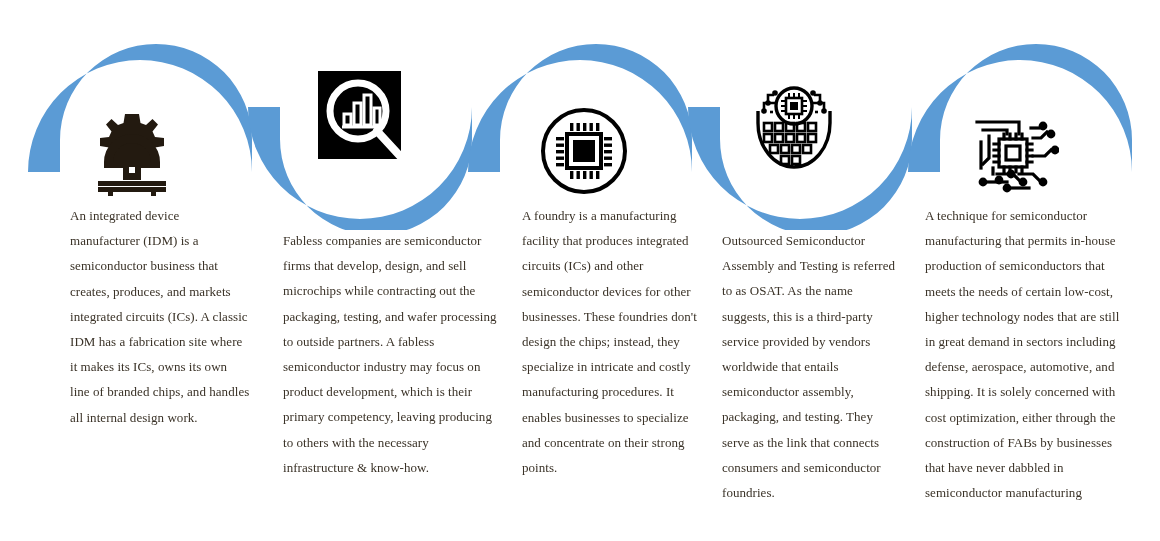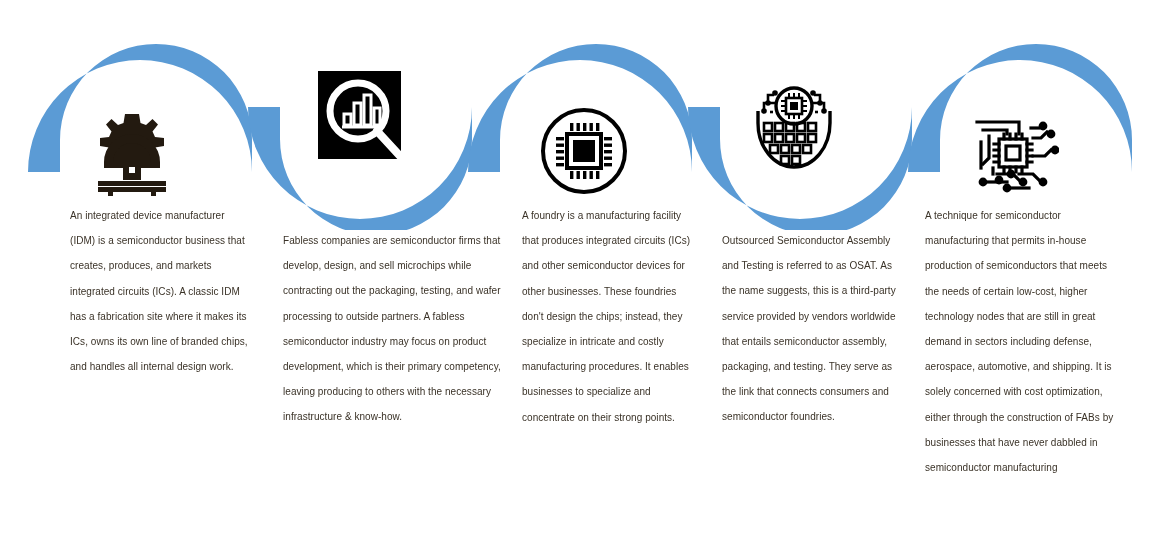--- a/index.html
+++ b/index.html
@@ -38,22 +38,22 @@
     top: 0;
     height: 541px;
   }
   .stage-icon {
     position: absolute;
     display: block;
   }
   .stage-text {
     position: absolute;
     color: #3a3227;
-    font-family: Liberation Sans, sans-serif;
-    font-size: 10px;
+    font-family: Liberation Serif, serif;
+    font-size: 13px;
     line-height: 25.2px;
     letter-spacing: 0.05px;
     white-space: pre-line;
     text-align: left;
   }
 
   
   #stage-1 { left: 0; width: 250px; }
   #stage-1 .stage-icon { left: 82px;  top: 112px; }
   #stage-1 .stage-text { left: 70px;  top: 203px; width: 180px; }

